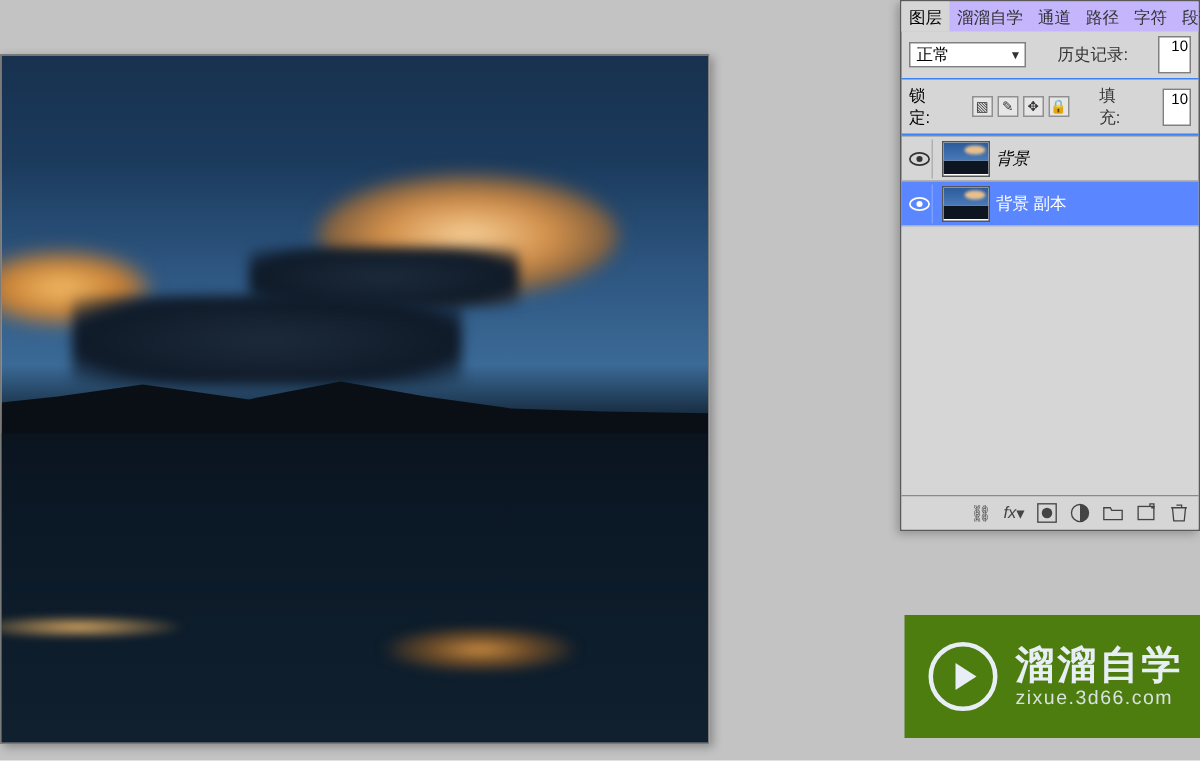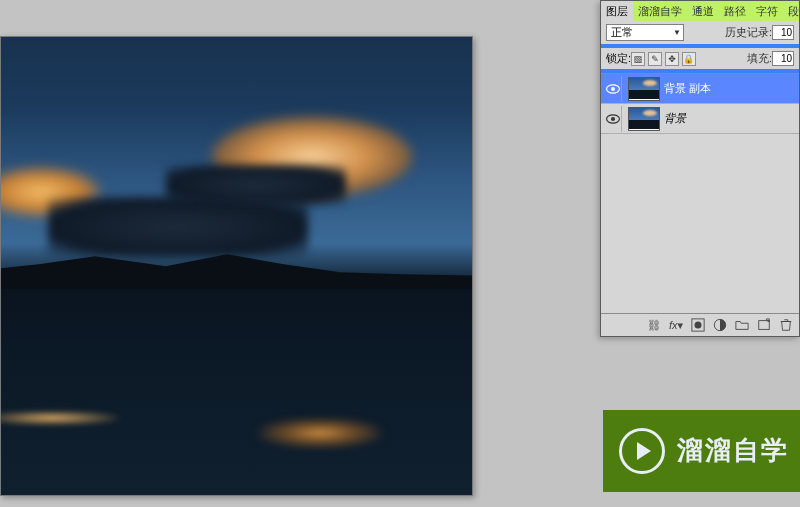--- a/index.html
+++ b/index.html
@@ -73,56 +73,56 @@
     position: absolute;
     right: 0;
     top: 0;
     width: 200px;
     background: #d6d6d6;
     border: 1px solid #5a5a5a;
     box-shadow: -2px 2px 6px rgba(0,0,0,0.25);
   }
   .tabs {
     display: flex;
-    background: #bef264;
+    background: #c4b5fd;
     height: 20px;
     font-size: 11px;
   }
   .tab {
     padding: 3px 5px 2px;
     color: #333;
     cursor: pointer;
     white-space: nowrap;
   }
   .tab.active {
     background: #d6d6d6;
     color: #000;
   }
   .panel-row {
     display: flex;
     align-items: center;
     padding: 3px 5px;
-    border-bottom: 4px solid #3b82f6;
+    border-bottom: 1px solid #3b82f6;
     font-size: 11px;
-    gap: 0;
+    gap: 20px;
   }
   .blend-select {
     flex: 0 0 auto;
     width: 78px;
     height: 17px;
     font-size: 11px;
     background: #fff;
     border: 1px solid #808080;
     display: flex; align-items: center; justify-content: space-between;
     padding: 0 2px 0 4px;
   }
   .chev { font-size: 8px; color: #333; }
   .opacity-label { margin-left: auto; color: #333; }
   .val-box {
-    width: 22px; height: 15px; background: #fff;
+    width: 22px; height: 25px; background: #fff;
     border: 1px solid #808080; font-size: 10px;
     text-align: right; padding-right: 1px; line-height: 13px;
   }
   .lock-icons { display: flex; gap: 3px; align-items: center;}
   .li {
     width: 14px; height: 14px; border: 1px solid #909090;
     display: flex; align-items: center; justify-content: center;
     font-size: 9px; background: #e6e6e6; color: #333;
   }
 
@@ -259,48 +259,48 @@
       <div class="li">✎</div>
       <div class="li">✥</div>
       <div class="li">🔒</div>
     </div>
     <span class="opacity-label">填充:</span>
     <div class="val-box">10</div>
   </div>
 
   <div class="layers-list">
 
+    <div class="layer-row">
+      <div class="eye">
+        <svg viewBox="0 0 24 16">
+          <ellipse cx="12" cy="8" rx="11" ry="7" fill="none" stroke="currentColor" stroke-width="2"></ellipse>
+          <circle cx="12" cy="8" r="3.5" fill="currentColor"></circle>
+        </svg>
+      </div>
+      <div class="thumb">
+        <div class="thumb-sky"></div>
+          <div class="thumb-land"></div>
+      </div>
+      <span class="layer-name bg">背景</span>
+    </div>
+
     <div class="layer-row selected">
       <div class="eye">
         <svg viewBox="0 0 24 16">
           <ellipse cx="12" cy="8" rx="11" ry="7" fill="none" stroke="currentColor" stroke-width="2"></ellipse>
           <circle cx="12" cy="8" r="3.5" fill="currentColor"></circle>
         </svg>
       </div>
       <div class="thumb">
         <div class="thumb-sky"></div>
           <div class="thumb-land"></div>
       </div>
       <span class="layer-name">背景 副本</span>
     </div>
 
-    <div class="layer-row">
-      <div class="eye">
-        <svg viewBox="0 0 24 16">
-          <ellipse cx="12" cy="8" rx="11" ry="7" fill="none" stroke="currentColor" stroke-width="2"></ellipse>
-          <circle cx="12" cy="8" r="3.5" fill="currentColor"></circle>
-        </svg>
-      </div>
-      <div class="thumb">
-        <div class="thumb-sky"></div>
-          <div class="thumb-land"></div>
-      </div>
-      <span class="layer-name bg">背景</span>
-    </div>
-
     <div class="spacer"></div>
   </div>
 
   <div class="panel-footer">
     <div class="fbtn">⛓</div>
     <div class="fbtn"><i>fx</i>▾</div>
     <div class="fbtn">
       <svg viewBox="0 0 16 16">
           <rect x="1" y="1" width="14" height="14" fill="none" stroke="#444"></rect>
           <circle cx="8" cy="8" r="4" fill="#444"></circle>
@@ -328,14 +328,15 @@
           <path d="M3 4h10l-1 10H4Z M2 4h12 M6 2h4v2" fill="none" stroke="#444"></path>
         </svg>
     </div>
   </div>
 </div>
 
 <div class="badge">
   <div class="badge-logo"></div>
   <div class="badge-text">
     <span class="badge-title">溜溜自学</span>
+    <span class="badge-sub">zixue.3d66.com</span>
   </div>
 </div>
 
 </body></html>

